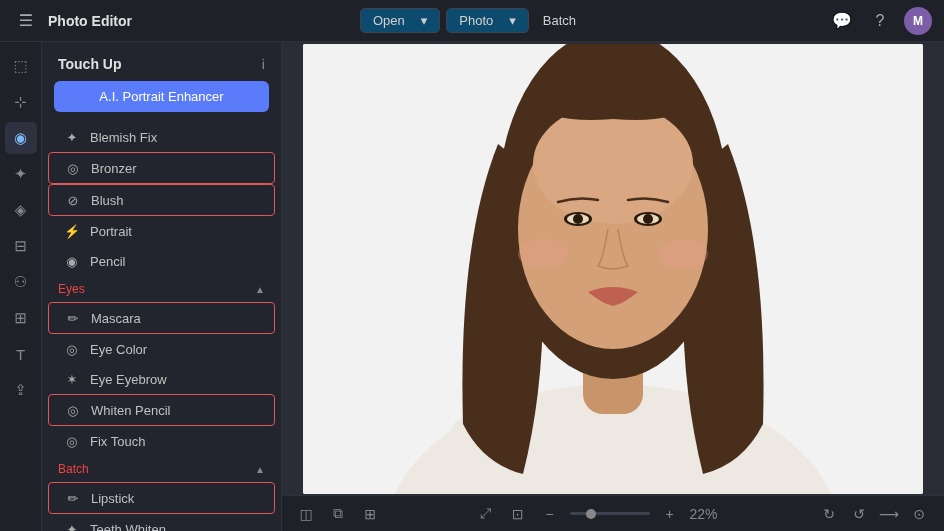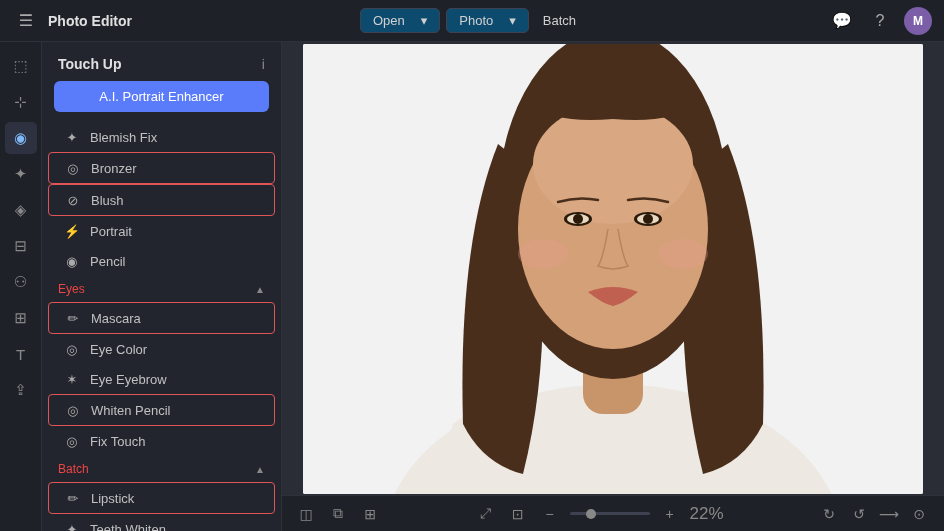--- a/index.html
+++ b/index.html
@@ -308,21 +308,21 @@
       width: 10px;
       height: 10px;
       background: #888;
       border-radius: 50%;
       position: absolute;
       top: -3.5px;
       left: 20%;
     }
     .zoom-pct {
       color: #888;
-      font-size: 17px;
+      font-size: 14px;
       min-width: 35px;
     }
     .bottom-right {
       display: flex;
       align-items: center;
       gap: 4px;
     }
     .history-btn {
       width: 26px;
       height: 26px;

